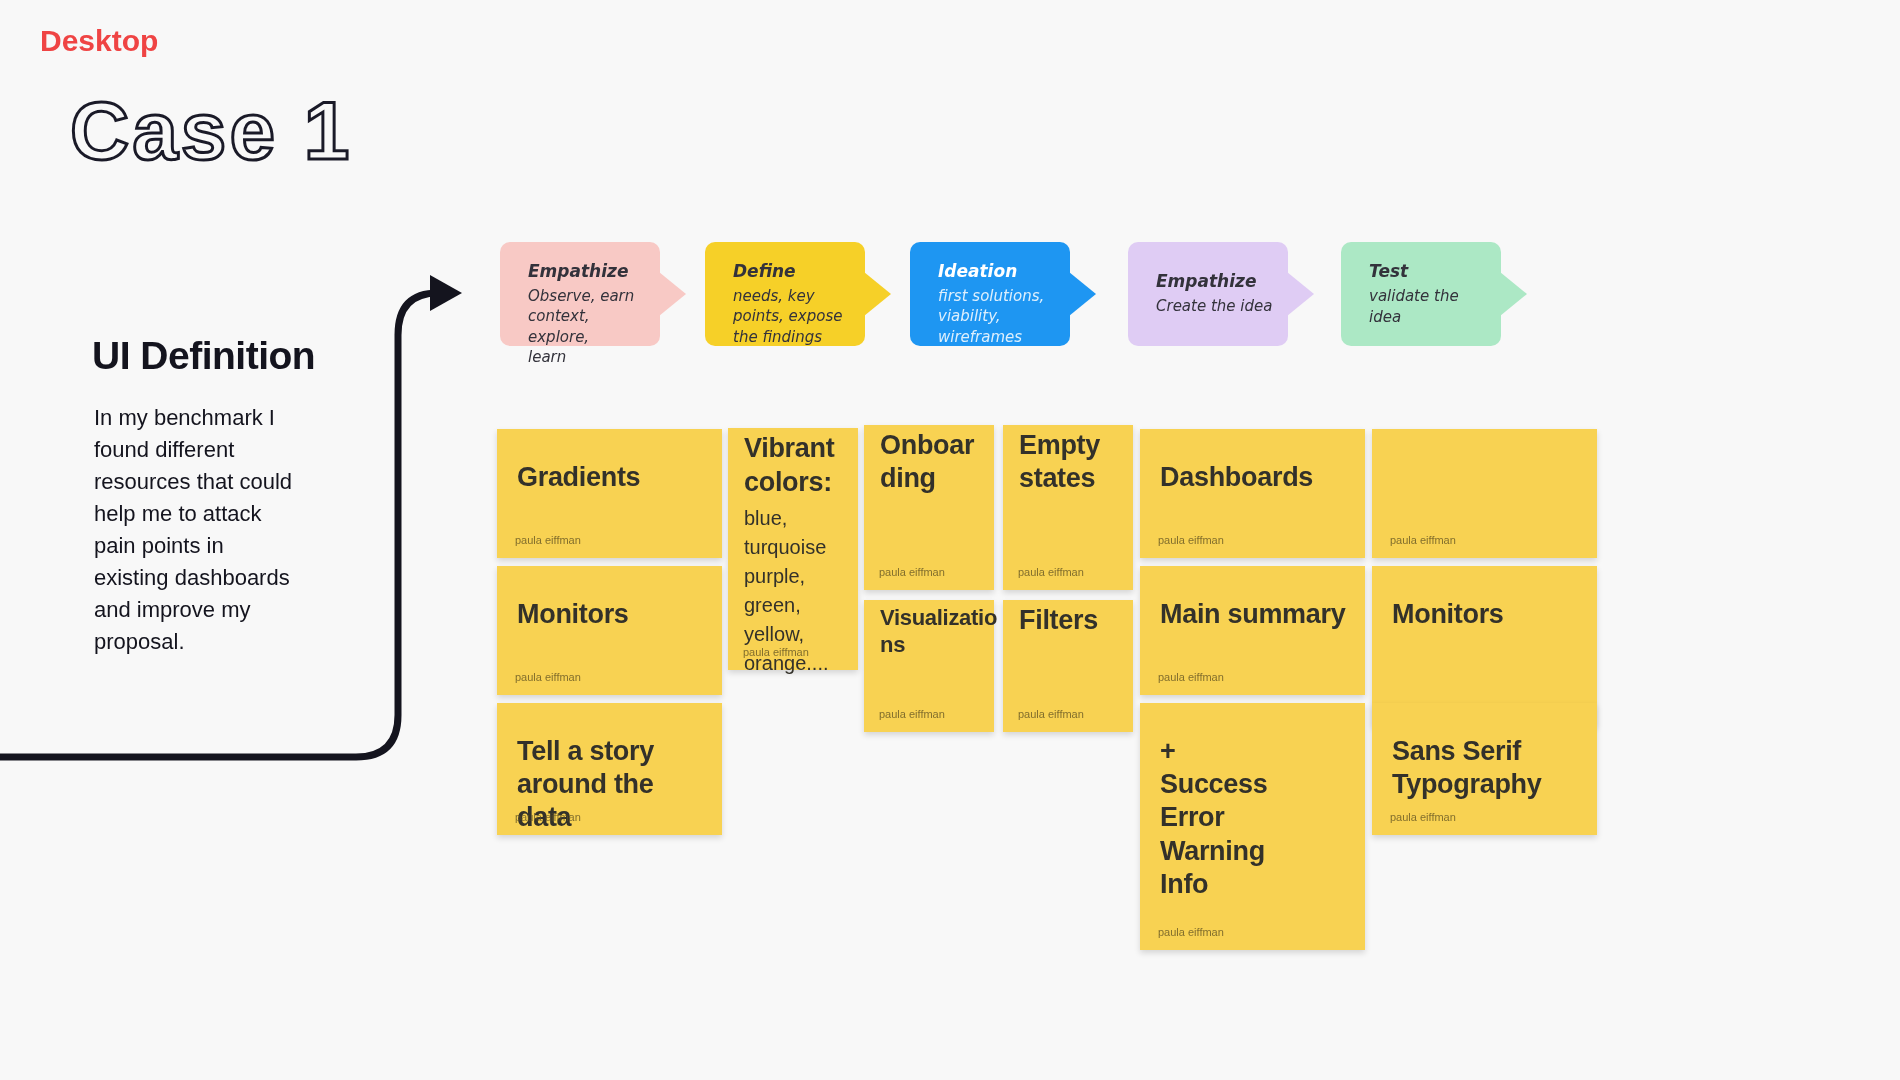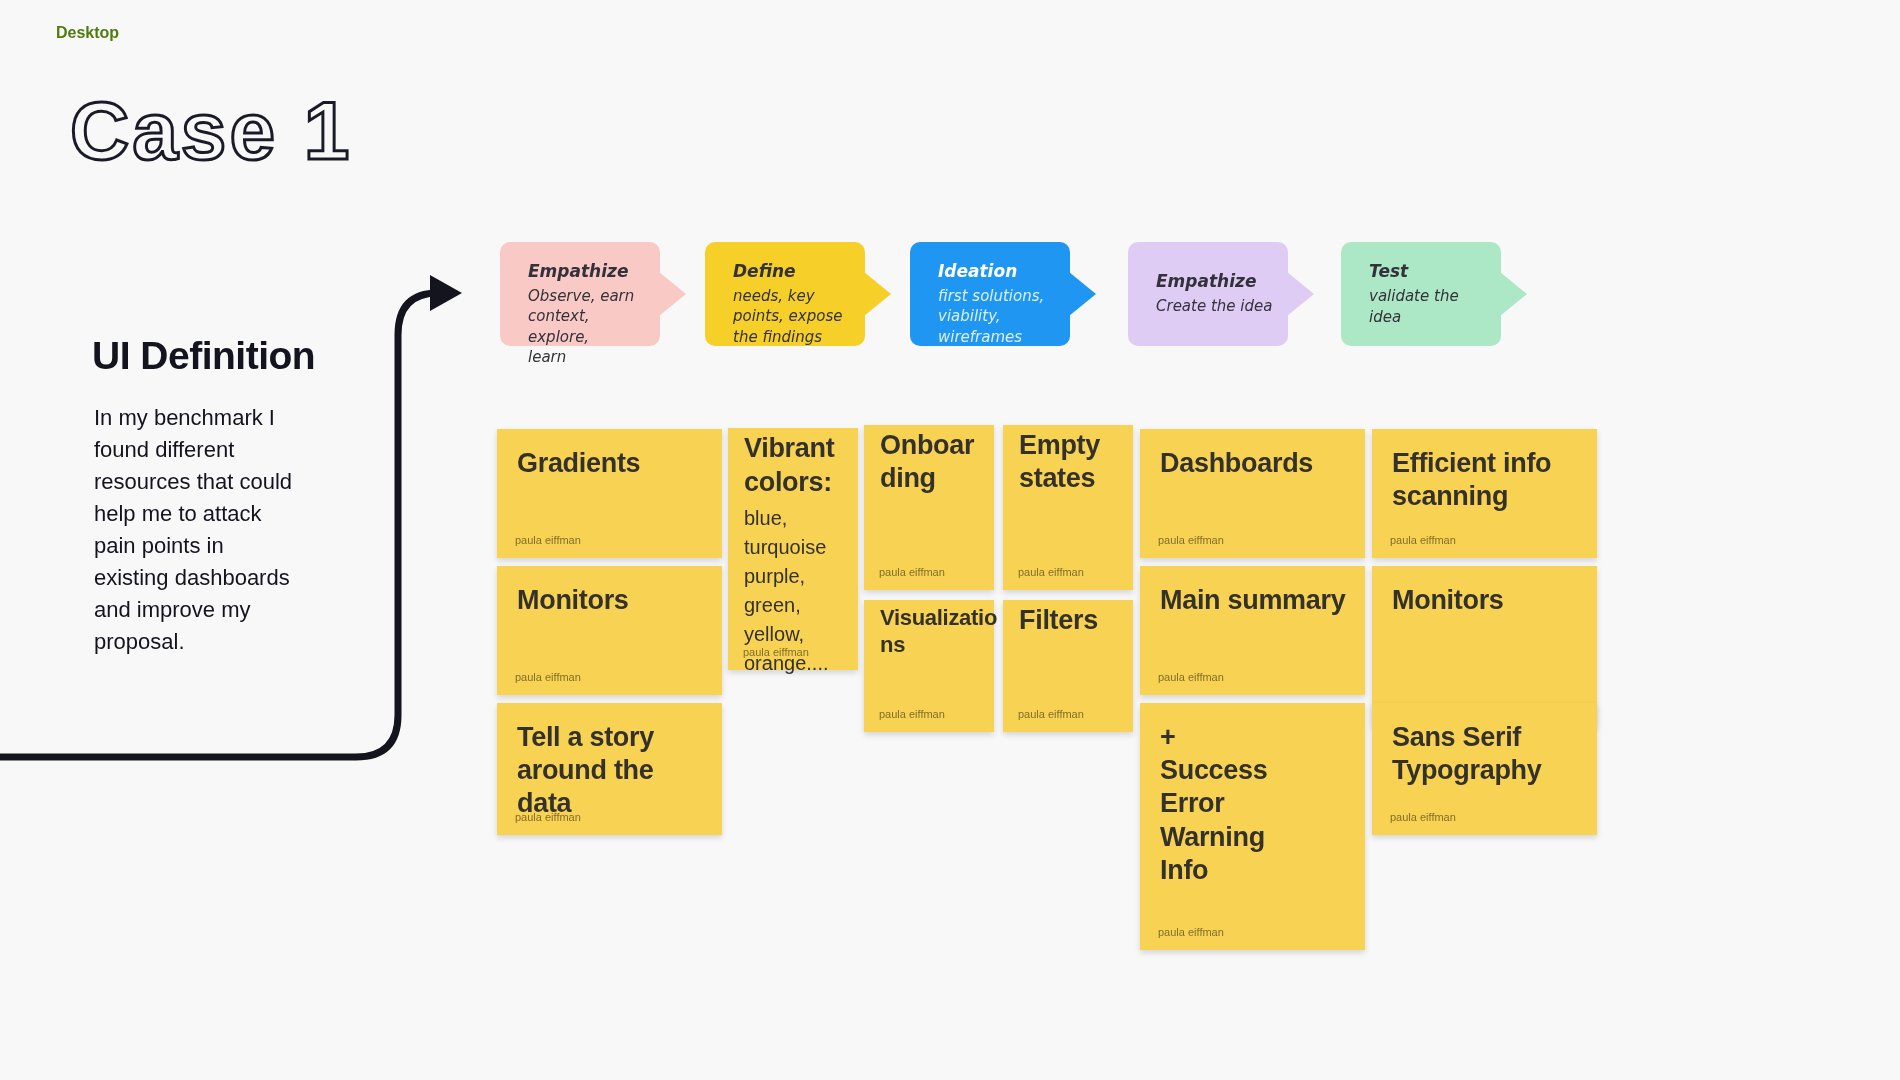--- a/index.html
+++ b/index.html
@@ -8,21 +8,21 @@
     position: relative;
     width: 1900px;
     height: 1080px;
     background: #F8F8F8;
     overflow: hidden;
   }
 
   
   .device-label {
     position: absolute; left: 40px; top: 24px;
-    font-size: 16px; font-weight: 700; color: #4d7c0f; margin-left: 16px;
+    font-size: 30px; font-weight: 700; color: #ef4444;
   }
   .case-title {
     position: absolute; left: 70px; top: 84px;
     font-size: 82px; font-weight: 800; letter-spacing: 3px;
     color: transparent;
     -webkit-text-stroke: 3px #1A1A28;
   }
 
   
   .flow-arrow { position: absolute; left: 0; top: 270px; }
@@ -68,21 +68,21 @@
   .flag-ideation .flag-body { color: rgba(255,255,255,0.85); }
   .flag-prototype { left: 1128px; background: #DFCCF4; color: #33323B; }
   .flag-prototype::after { border-left-color: #DFCCF4; }
   .flag-test { left: 1341px; background: #ACE8C5; color: #33323B; }
   .flag-test::after { border-left-color: #ACE8C5; }
 
   
   .note {
     position: absolute; background: #F8D252;
     box-shadow: 0 3px 6px rgba(0,0,0,0.14);
-    box-sizing: border-box; padding: 18px 14px 0 20px;
+    box-sizing: border-box; padding: 32px 14px 0 20px;
   }
   .note-text {
     font-size: 27px; font-weight: 700; color: #33312A;
     line-height: 1.23; white-space: pre-line; letter-spacing: -0.3px;
   }
   .note-title {
     display: block; font-size: 27px; font-weight: 700; color: #33312A;
     line-height: 1.25; white-space: pre-line; letter-spacing: -0.3px;
   }
   .note-body {
@@ -214,22 +214,20 @@
   </div>
   <div class="note n-states">
     <div class="note-text">+
 Success
 Error
 Warning
 Info</div>
     <div class="note-author">paula eiffman</div>
   </div>
   <div class="note n-efficient">
-    <div class="note-text">Efficient info
-scanning</div>
     <div class="note-author">paula eiffman</div>
   </div>
   <div class="note n-monitors">
     <div class="note-text">Monitors</div>
     <div class="note-author">paula eiffman</div>
   </div>
   <div class="note n-sans-serif">
     <div class="note-text">Sans Serif
 Typography</div>
     <div class="note-author">paula eiffman</div>

